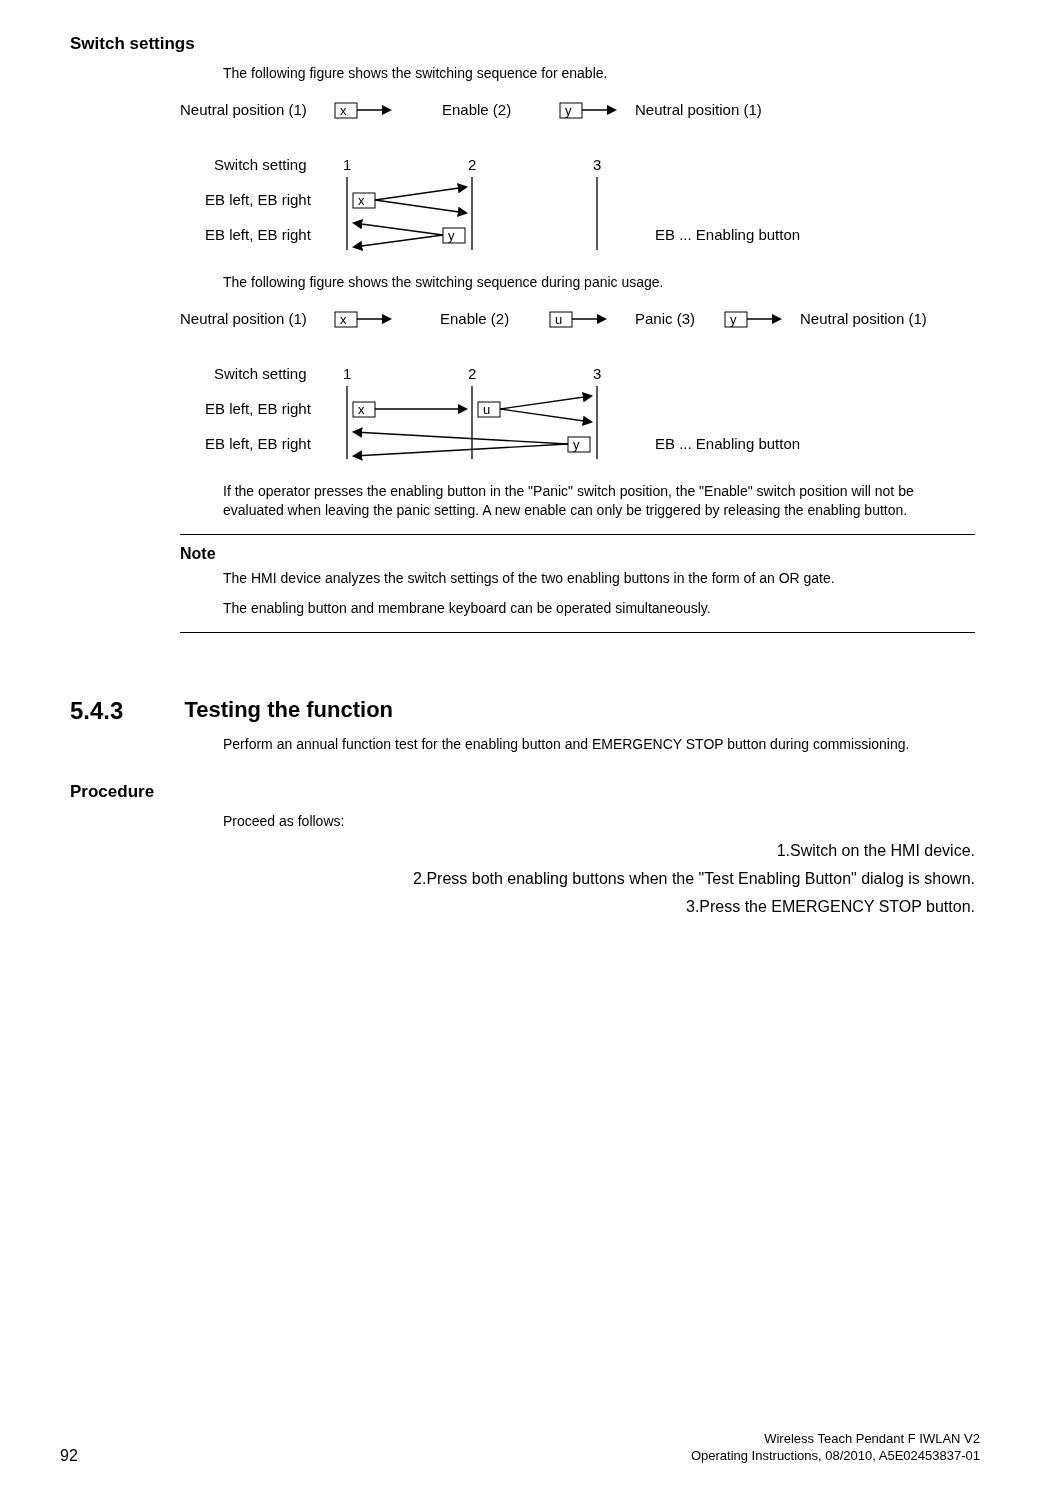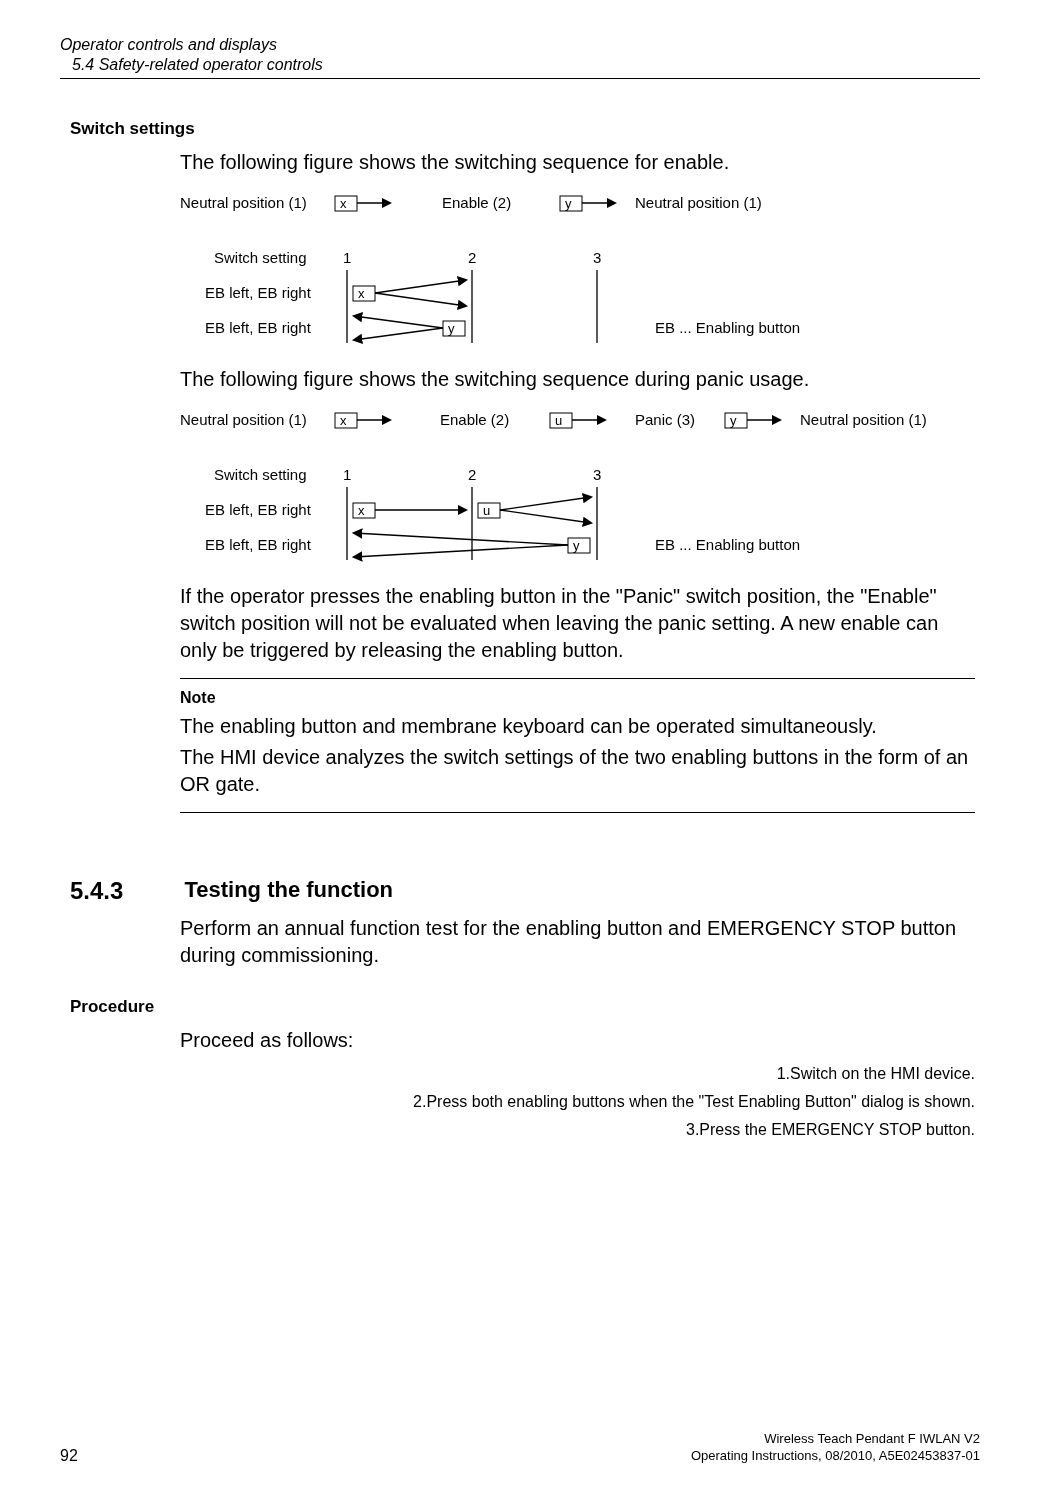--- a/index.html
+++ b/index.html
@@ -38,23 +38,24 @@
     }
     .h4 {
       font-weight: bold;
       font-size: 17px;
       margin-bottom: 10px;
     }
     .body-indent {
       margin-left: 110px;
     }
     .para {
-      font-size: 20px;
+      font-size: 14px;
       line-height: 1.35;
       margin-bottom: 12px;
+      margin-left: 43px;
     }
     .diagram-wrap {
       margin: 6px 0 14px 0;
     }
     .section-num {
       display: inline-block;
       width: 110px;
       font-weight: bold;
       font-size: 24px;
       vertical-align: top;
@@ -111,25 +112,20 @@
     }
     svg text {
       font-family: Arial, Helvetica, sans-serif;
     }
   </style>
 </head>
 <body>
 
 <div class="page">
 
-  <div>
-    <div class="header-title">Operator controls and displays</div>
-    <div class="header-subtitle">5.4 Safety-related operator controls</div>
-    <hr class="header-rule">
-  </div>
 
   <div class="content">
 
     <div class="h4">Switch settings</div>
 
     <div class="body-indent">
       <div class="para">The following figure shows the switching sequence for enable.</div>
 
       <div class="diagram-wrap">
         <svg width="760" height="160" viewBox="0 0 760 160">
@@ -228,22 +224,22 @@
           <line x1="388" y1="140" x2="174" y2="152" stroke="#000" stroke-width="1.3" marker-end="url(#ah2)"></line>
 
           <text x="475" y="145" font-size="15">EB ... Enabling button</text>
         </svg>
       </div>
 
       <div class="para">If the operator presses the enabling button in the "Panic" switch position, the "Enable" switch position will not be evaluated when leaving the panic setting. A new enable can only be triggered by releasing the enabling button.</div>
 
       <hr class="note-rule">
       <div class="note-label">Note</div>
+      <div class="para">The HMI device analyzes the switch settings of the two enabling buttons in the form of an OR gate.</div>
       <div class="para" style="margin-bottom:4px">The enabling button and membrane keyboard can be operated simultaneously.</div>
-      <div class="para">The HMI device analyzes the switch settings of the two enabling buttons in the form of an OR gate.</div>
       <hr class="note-rule">
     </div>
 
     <div class="section-row">
       <span class="section-num">5.4.3</span>
       <span class="section-title">Testing the function</span>
     </div>
 
     <div class="body-indent">
       <div class="para">Perform an annual function test for the enabling button and EMERGENCY STOP button during commissioning.</div>

